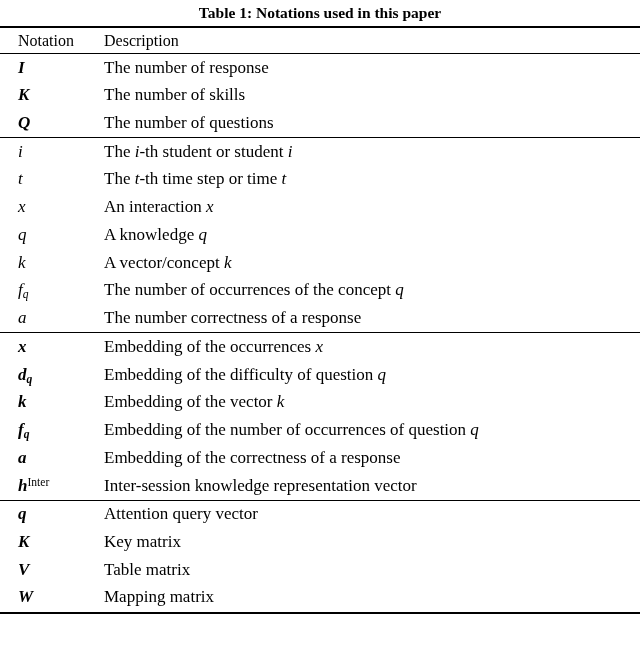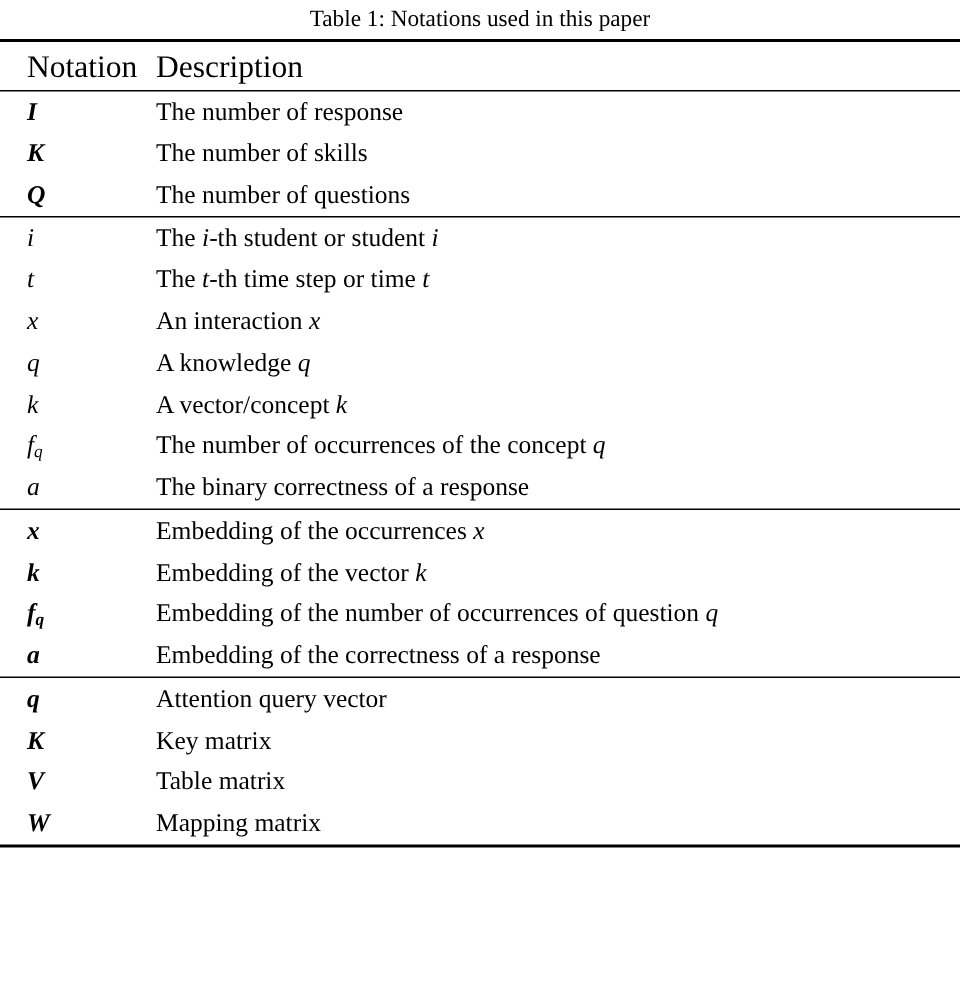--- a/index.html
+++ b/index.html
@@ -14,33 +14,34 @@
     height:667px;
     box-sizing:border-box;
     overflow:hidden;
     background:#fff;
   }
   .caption{
     text-align:center;
     font-size:15.5px;
     padding-top:4px;
     padding-bottom:4px;
+    font-weight:bold;
   }
   table.notation-table{
     width:640px;
     border-collapse:collapse;
     border-top:2px solid #000;
     border-bottom:2px solid #000;
     table-layout:fixed;
   }
   table.notation-table col.c1{width:104px;}
   thead th{
     text-align:left;
     font-weight:normal;
-    font-size:21px;
+    font-size:16px;
     padding:3.5px 0;
     border-bottom:1.6px solid #000;
   }
   thead th.h1{padding-left:18px;}
   td{
     font-size:17px;
     line-height:1.22;
     padding:3.5px 0;
     vertical-align:baseline;
     overflow:hidden;
@@ -110,37 +111,45 @@
         <tr>
           <td class="notation"><span class="it">k</span></td>
           <td class="desc"><span>A vector/concept </span><span class="it">k</span></td>
         </tr>
         <tr>
           <td class="notation"><span class="it">f</span><span class="it sub">q</span></td>
           <td class="desc"><span>The number of occurrences of the concept </span><span class="it">q</span></td>
         </tr>
         <tr>
           <td class="notation"><span class="it">a</span></td>
-          <td class="desc"><span>The binary correctness of a response</span></td>
+          <td class="desc"><span>The number correctness of a response</span></td>
         </tr>
         <tr class="group-start">
           <td class="notation"><span class="it bd">x</span></td>
           <td class="desc"><span>Embedding of the occurrences </span><span class="it">x</span></td>
+        </tr>
+        <tr>
+          <td class="notation"><span class="it bd">d</span><span class="it bd sub">q</span></td>
+          <td class="desc"><span>Embedding of the difficulty of question </span><span class="it">q</span></td>
         </tr>
         <tr>
           <td class="notation"><span class="it bd">k</span></td>
           <td class="desc"><span>Embedding of the vector </span><span class="it">k</span></td>
         </tr>
         <tr>
           <td class="notation"><span class="it bd">f</span><span class="it bd sub">q</span></td>
           <td class="desc"><span>Embedding of the number of occurrences of question </span><span class="it">q</span></td>
         </tr>
         <tr>
           <td class="notation"><span class="it bd">a</span></td>
           <td class="desc"><span>Embedding of the correctness of a response</span></td>
+        </tr>
+        <tr>
+          <td class="notation"><span class="it bd">h</span><span class="sup">Inter</span></td>
+          <td class="desc"><span>Inter-session knowledge representation vector</span></td>
         </tr>
         <tr class="group-start">
           <td class="notation"><span class="it bd">q</span></td>
           <td class="desc"><span>Attention query vector</span></td>
         </tr>
         <tr>
           <td class="notation"><span class="it bd">K</span></td>
           <td class="desc"><span>Key matrix</span></td>
         </tr>
         <tr>

